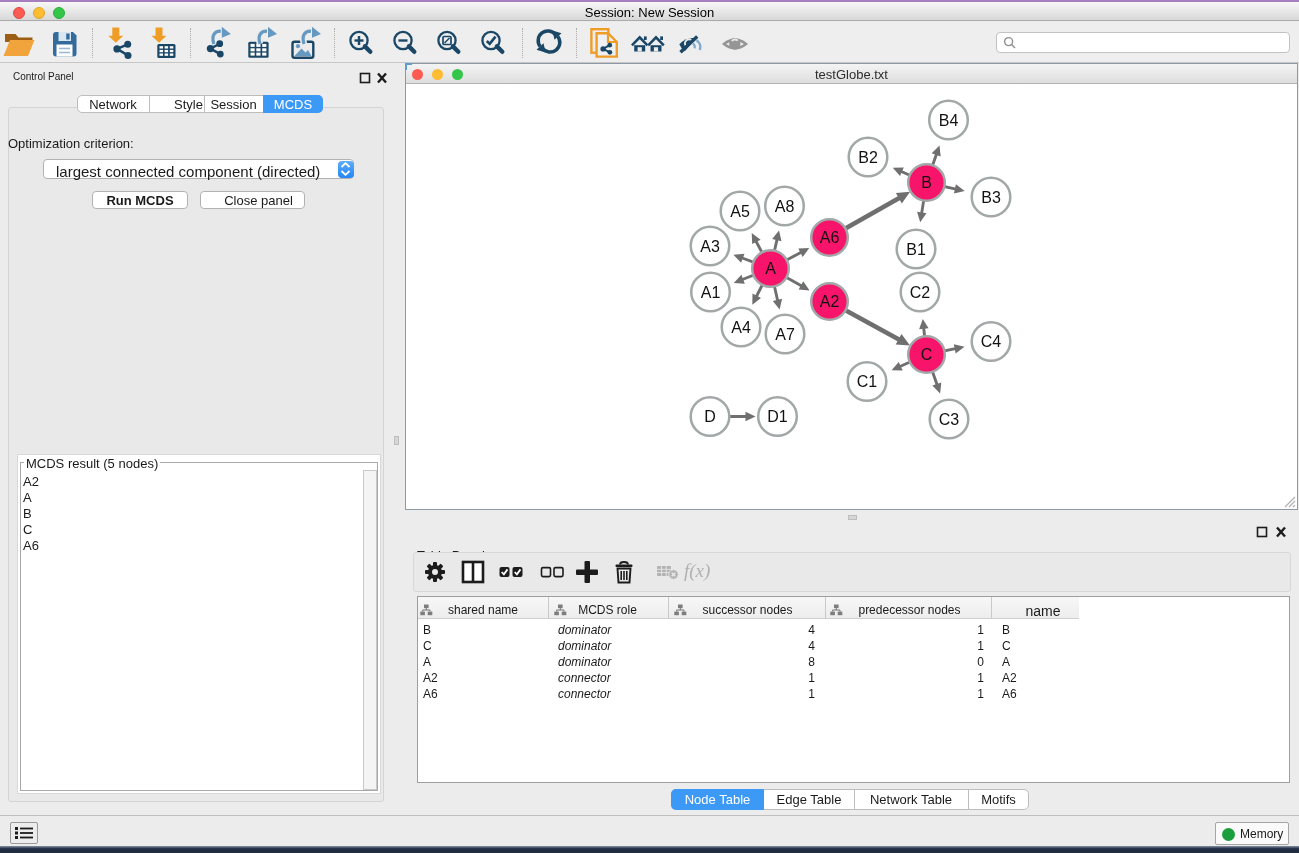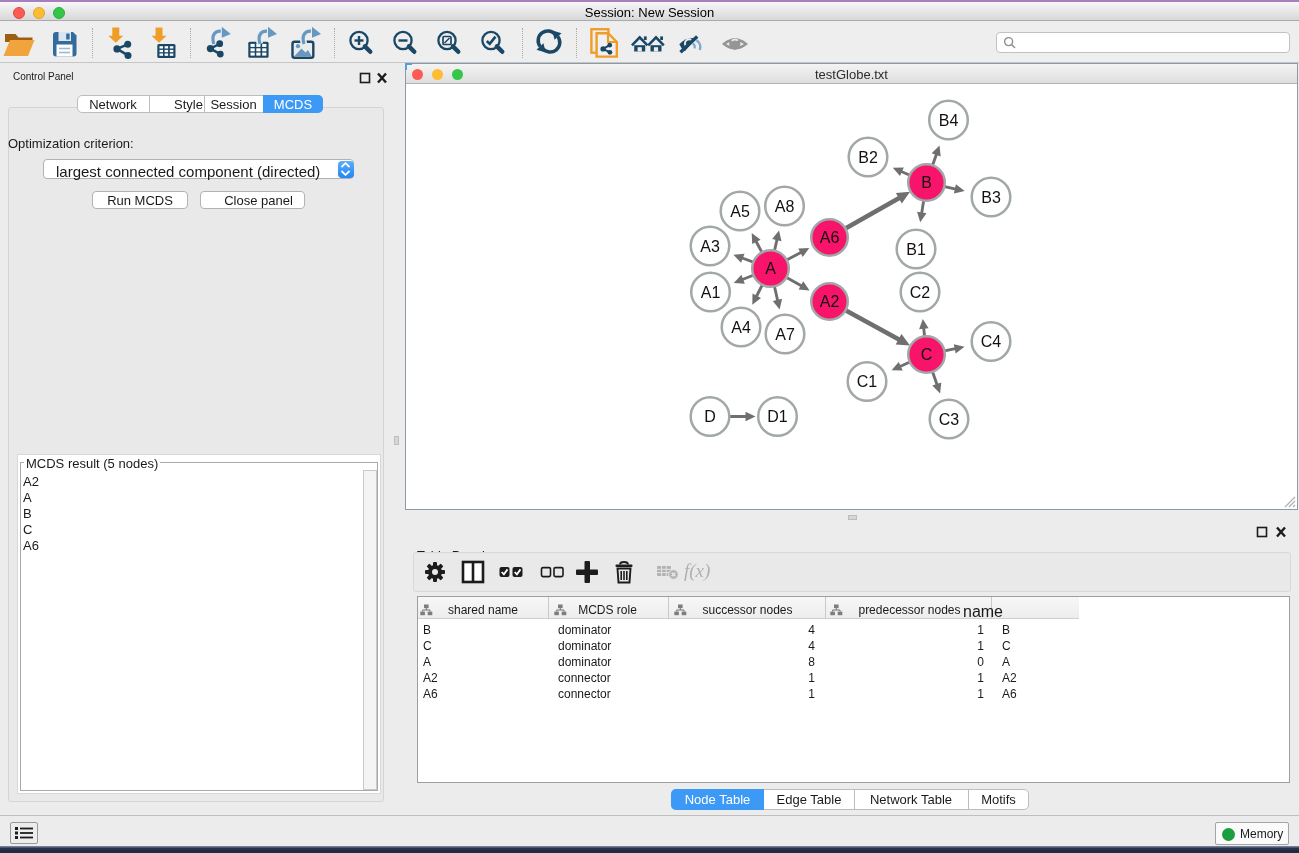--- a/index.html
+++ b/index.html
@@ -146,21 +146,21 @@
 
 <div class="abs" style="left:43px;top:159px;width:311px;height:20px;background:#fff;border:1px solid #b2b2b2;border-radius:4px;"></div>
 <div class="abs" style="left:338px;top:160.5px;width:15.5px;height:17px;background:linear-gradient(#5fadfa,#2385f5);border-radius:4px;"></div>
 <svg class="abs" style="left:339px;top:162px;" width="13" height="14" viewBox="0 0 13 14">
 <path d="M2.5 5 L6.5 1.2 L10.5 5" fill="none" stroke="#fff" stroke-width="1.8"></path>
 <path d="M2.5 9 L6.5 12.8 L10.5 9" fill="none" stroke="#fff" stroke-width="1.8"></path>
   </svg>
 <div class="txt" style="left:56px;top:163px;font-size:15px;">largest connected component (directed)</div>
 
 <div class="abs" style="left:92px;top:191px;width:96px;height:18px;background:#fff;border:1px solid #b2b2b2;border-radius:4px;"></div>
-<div class="txt" style="left:92px;top:193px;width:96px;text-align:center;font-size:13px;">Run MCDS</div>
+<div class="txt" style="left:92px;top:193px;width:96px;text-align:center;font-size:13px;font-weight:bold;">Run MCDS</div>
 <div class="abs" style="left:200px;top:191px;width:105px;height:18px;background:#fff;border:1px solid #b2b2b2;border-radius:4px;"></div>
 <div class="txt" style="left:200px;top:193px;width:105px;text-align:center;font-size:13px;padding-left:12px;">Close panel</div>
 
 <div class="abs" style="left:17px;top:454px;width:364px;height:340px;background:#fff;border:1px solid #d8d8d8;"></div>
 <div class="abs" style="left:20px;top:462px;width:358px;height:329px;border:1px solid #a9a9a9;"></div>
 <div class="txt" style="left:24px;top:456px;font-size:13px;background:#fff;padding:0 2px;">MCDS result (5 nodes)</div>
 <div class="abs" style="left:363px;top:470px;width:14px;height:320px;background:#f4f4f4;border:1px solid #c9c9c9;"></div>
 <div class="txt" style="left:23px;top:474px;font-size:13px;line-height:16px;">A2<br>A<br>B<br>C<br>A6</div>
 
 <div class="abs" style="left:405px;top:63px;width:893px;height:447px;background:#fff;border:1px solid #8d9aa5;"></div>
@@ -356,24 +356,24 @@
     <line x1="2.6" y1="6" x2="10" y2="6" stroke="#7d7d7d" stroke-width="1.1"></line>
     <line x1="2.6" y1="6" x2="2.6" y2="7.6" stroke="#7d7d7d" stroke-width="1.1"></line>
     <line x1="10" y1="6" x2="10" y2="7.6" stroke="#7d7d7d" stroke-width="1.1"></line>
     <rect x="0.3" y="7.6" width="4.6" height="3.6" fill="#7d7d7d"></rect>
     <rect x="7.7" y="7.6" width="4.6" height="3.6" fill="#7d7d7d"></rect>
   </svg>
 <div class="txt" style="left:434px;top:603px;width:98px;text-align:center;font-size:12px;">shared name</div>
 <div class="txt" style="left:558px;top:603px;width:99px;text-align:center;font-size:12px;">MCDS role</div>
 <div class="txt" style="left:679px;top:603px;width:137px;text-align:center;font-size:12px;">successor nodes</div>
 <div class="txt" style="left:835px;top:603px;width:149px;text-align:center;font-size:12px;">predecessor nodes</div>
-<div class="txt" style="left:944px;top:603px;width:78px;text-align:center;font-size:16px;">name</div>
+<div class="txt" style="left:1004px;top:603px;width:78px;text-align:center;font-size:14px;">name</div>
 
 <div class="txt" style="left:423px;top:622px;font-size:12px;line-height:16px;">B<br>C<br>A<br>A2<br>A6</div>
-<div class="txt" style="left:558px;top:622px;font-size:12px;line-height:16px;">dominator<br>dominator<br>dominator<br>connector<br>connector</div>
+<div class="txt" style="left:558px;top:622px;font-size:12px;line-height:16px;font-style:italic;">dominator<br>dominator<br>dominator<br>connector<br>connector</div>
 <div class="txt" style="left:715px;top:622px;width:100px;text-align:right;font-size:12px;line-height:16px;">4<br>4<br>8<br>1<br>1</div>
 <div class="txt" style="left:884px;top:622px;width:100px;text-align:right;font-size:12px;line-height:16px;">1<br>1<br>0<br>1<br>1</div>
 <div class="txt" style="left:1002px;top:622px;font-size:12px;line-height:16px;">B<br>C<br>A<br>A2<br>A6</div>
 
 <div class="abs" style="left:671px;top:789px;width:358px;height:21px;background:#fff;border:1px solid #bdbdbd;border-radius:5px;"></div>
 <div class="abs" style="left:671px;top:789px;width:93px;height:21px;background:#3d99f6;border-radius:5px 0 0 5px;"></div>
 <div class="abs" style="left:854px;top:789px;width:1px;height:21px;background:#bdbdbd;"></div>
 <div class="abs" style="left:968px;top:789px;width:1px;height:21px;background:#bdbdbd;"></div>
 <div class="txt" style="left:671px;top:792px;width:93px;text-align:center;font-size:13px;color:#fff;">Node Table</div>
 <div class="txt" style="left:764px;top:792px;width:90px;text-align:center;font-size:13px;">Edge Table</div>

